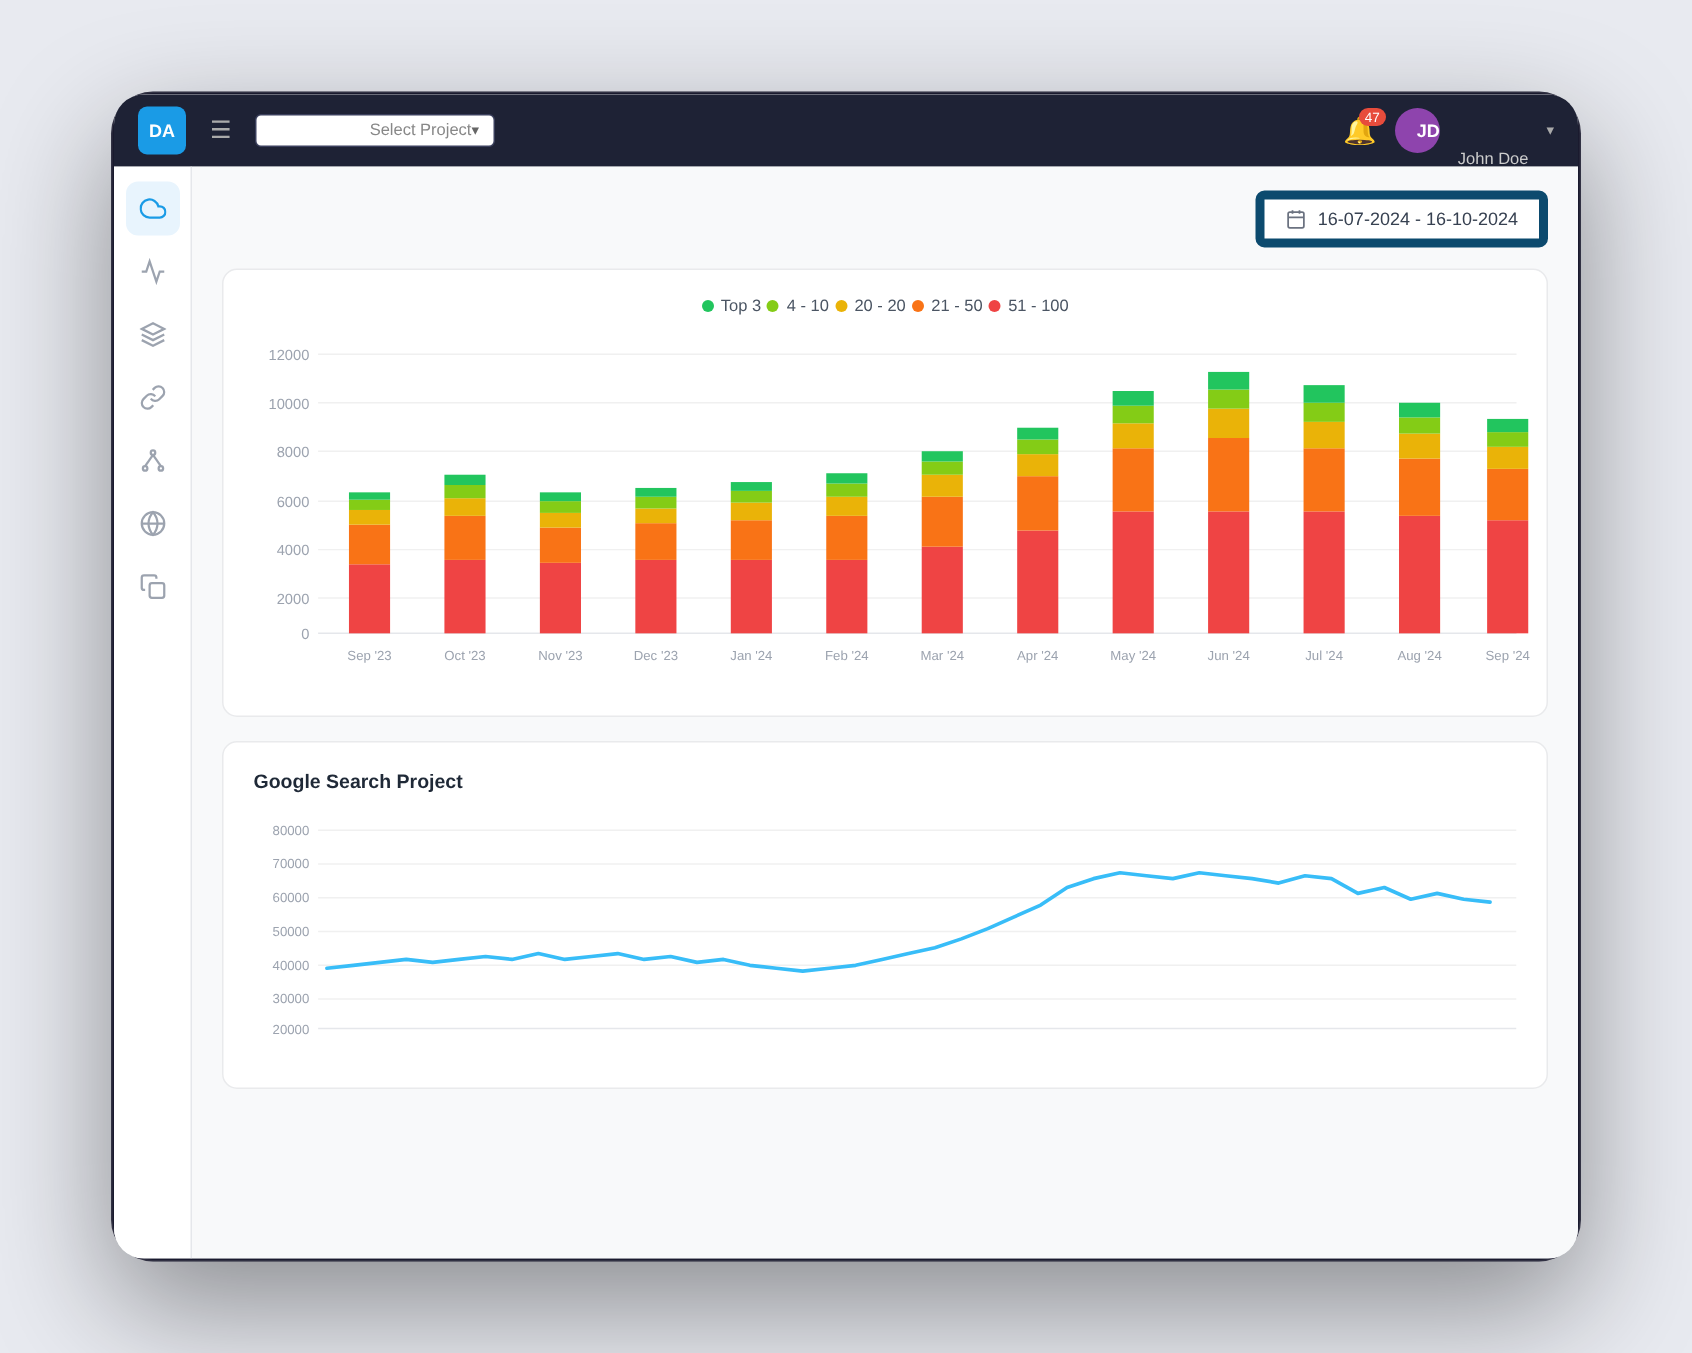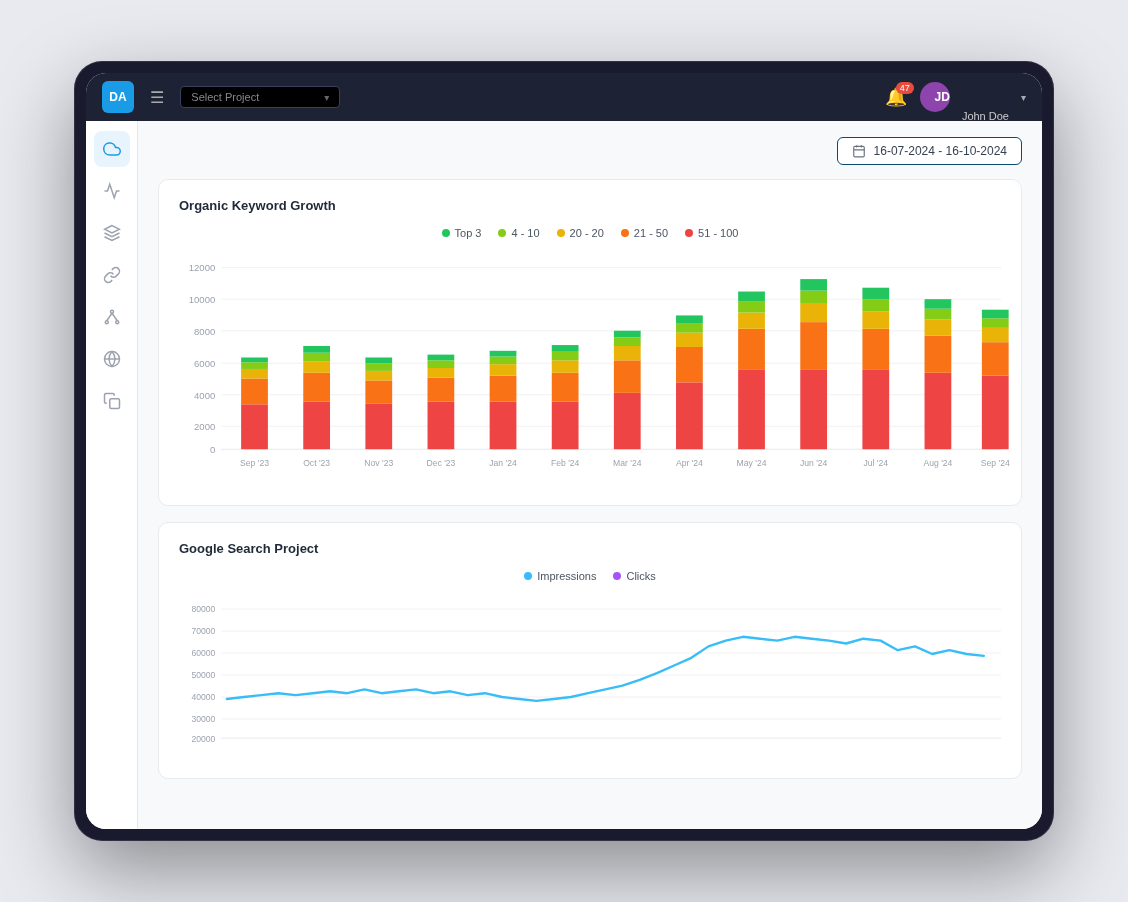--- a/index.html
+++ b/index.html
@@ -9,21 +9,21 @@
       align-items: center;
       justify-content: center;
       min-height: 100vh;
       font-family: -apple-system, BlinkMacSystemFont, 'Segoe UI', sans-serif;
     }
     .device-wrapper {
       width: 980px;
       height: 780px;
       background: #1a1a2e;
       border-radius: 28px;
-      padding: 12px;
+      padding: 2px;
       box-shadow: 0 30px 80px rgba(0,0,0,0.4), inset 0 0 0 1px rgba(255,255,255,0.1);
       position: relative;
     }
     .screen {
       width: 100%;
       height: 100%;
       background: #f4f5f7;
       border-radius: 20px;
       overflow: hidden;
       display: flex;
@@ -52,30 +52,30 @@
       color: white;
       flex-shrink: 0;
     }
     .hamburger {
       color: #aaa;
       font-size: 16px;
       cursor: pointer;
       padding: 4px;
     }
     .nav-dropdown {
-      background: #000000;
+      background: #ffffff;
       border: 1px solid #3a3f5c;
       border-radius: 4px;
       padding: 4px 10px;
       color: #ccc;
       font-size: 12px;
       width: 160px;
       display: flex;
       align-items: center;
-      justify-content: space-between;
+      justify-content: flex-end;
       cursor: pointer;
     }
     .nav-right {
       margin-left: auto;
       display: flex;
       align-items: center;
       gap: 12px;
     }
     .notif-btn {
       position: relative;
@@ -156,21 +156,21 @@
     .date-bar {
       display: flex;
       justify-content: flex-end;
       margin-bottom: 14px;
     }
     .date-selector {
       display: flex;
       align-items: center;
       gap: 8px;
       background: white;
-      border: 1px solid #0c4a6e;
+      border: 6px solid #0c4a6e;
       border-radius: 6px;
       padding: 6px 14px;
       font-size: 12px;
       color: #374151;
       cursor: pointer;
     }
     .date-selector svg {
       color: #6b7280;
     }
     
@@ -183,21 +183,21 @@
     }
     .chart-title {
       font-size: 13px;
       font-weight: 600;
       color: #1f2937;
       margin-bottom: 14px;
     }
     
     .legend {
       display: flex;
-      gap: 17px;
+      gap: 4px;
       justify-content: center;
       margin-bottom: 14px;
     }
     .legend-item {
       display: flex;
       align-items: center;
       gap: 5px;
       font-size: 11px;
       color: #4b5563;
     }
@@ -293,21 +293,20 @@
               <rect x="3" y="4" width="18" height="18" rx="2"></rect>
                 <line x1="16" y1="2" x2="16" y2="6"></line>
                 <line x1="8" y1="2" x2="8" y2="6"></line>
                 <line x1="3" y1="10" x2="21" y2="10"></line>
             </svg>
             <span>16-07-2024 - 16-10-2024</span>
           </div>
         </div>
 
         <div class="chart-panel">
-          <div class="chart-title">Organic Keyword Growth</div>
           
           
           <div class="legend">
             <div class="legend-item">
               <div class="legend-dot" style="background:#22c55e;"></div>
               <span>Top 3</span>
             </div>
             <div class="legend-item">
               <div class="legend-dot" style="background:#84cc16;"></div>
               <span>4 - 10</span>
@@ -461,30 +460,20 @@
               <rect x="0" y="54" width="28" height="9" fill="#22c55e"></rect>
               <text x="14" y="218" text-anchor="middle" font-size="9" fill="#9ca3af">Sep '24</text>
             </g>
           </svg>
         </div>
 
         <div class="chart-panel">
           <div class="chart-title">Google Search Project</div>
           
           
-          <div class="legend">
-            <div class="legend-item">
-              <div class="legend-dot" style="background:#38bdf8;"></div>
-              <span>Impressions</span>
-            </div>
-            <div class="legend-item">
-              <div class="legend-dot" style="background:#a855f7;"></div>
-              <span>Clicks</span>
-            </div>
-          </div>
 
           
           <svg viewBox="0 0 860 160" width="100%" height="160">
 
             <line x1="44" y1="10" x2="860" y2="10" stroke="#f0f0f0" stroke-width="1"></line>
             <line x1="44" y1="33" x2="860" y2="33" stroke="#f0f0f0" stroke-width="1"></line>
             <line x1="44" y1="56" x2="860" y2="56" stroke="#f0f0f0" stroke-width="1"></line>
             <line x1="44" y1="79" x2="860" y2="79" stroke="#f0f0f0" stroke-width="1"></line>
             <line x1="44" y1="102" x2="860" y2="102" stroke="#f0f0f0" stroke-width="1"></line>
             <line x1="44" y1="125" x2="860" y2="125" stroke="#f0f0f0" stroke-width="1"></line>

